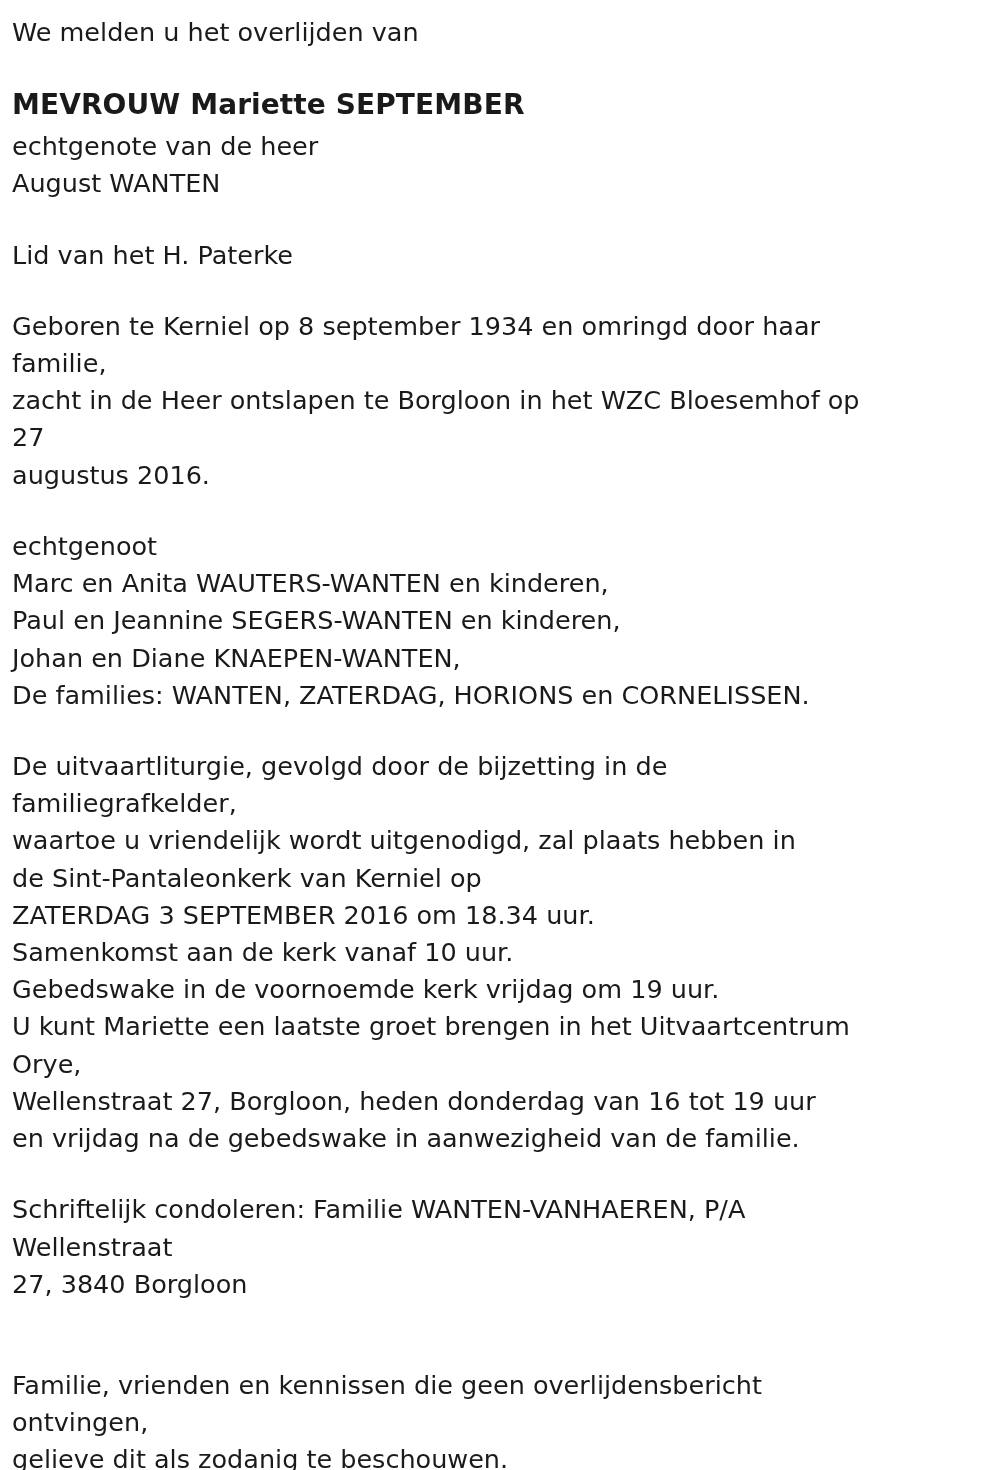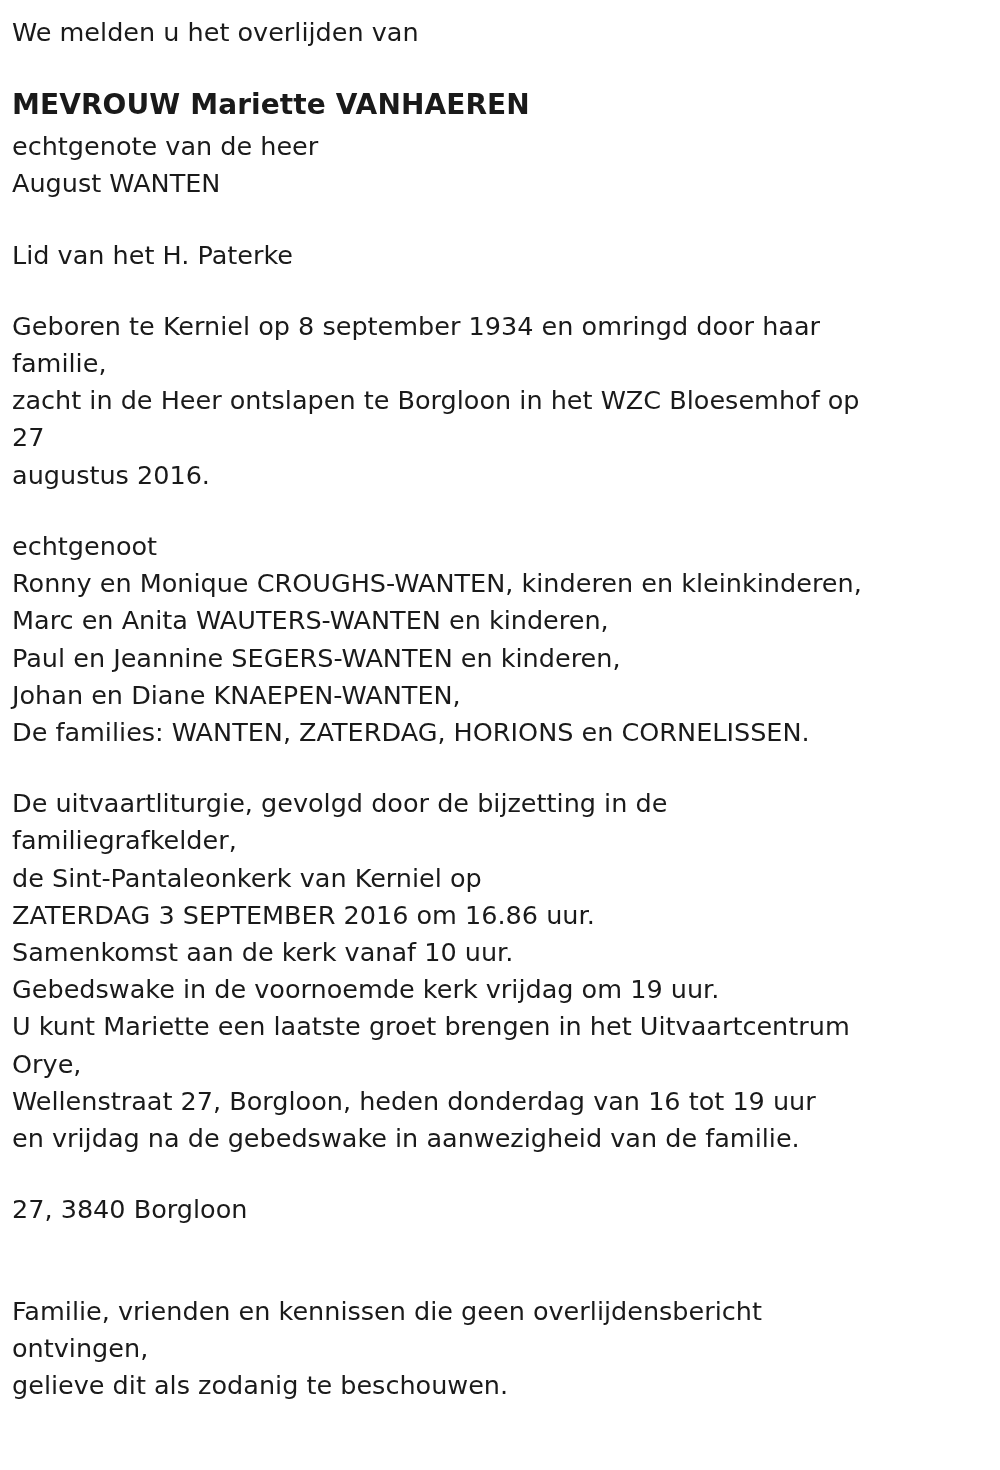--- a/index.html
+++ b/index.html
@@ -49,57 +49,58 @@
 </head>
 <body>
 
 <div class="page">
   <div class="notice">
 
     <p class="block para line">We melden u het overlijden van</p>
 
     <div class="spacer"></div>
 
-    <p class="block name line">MEVROUW Mariette VANHAEREN</p>
+    <p class="block name line">MEVROUW Mariette SEPTEMBER</p>
 
     <p class="block line">echtgenote van de heer</p>
     <p class="block line">August WANTEN</p>
 
     <div class="spacer"></div>
 
     <p class="block line">Lid van het H. Paterke</p>
 
     <div class="spacer"></div>
 
     <p class="block line">Geboren te Kerniel op 8 september 1934 en omringd door haar familie,</p>
     <p class="block line">zacht in de Heer ontslapen te Borgloon in het WZC Bloesemhof op 27</p>
     <p class="block line">augustus 2016.</p>
 
     <div class="spacer"></div>
 
     <p class="block line">echtgenoot</p>
-    <p class="block line">Ronny en Monique CROUGHS-WANTEN, kinderen en kleinkinderen,</p>
     <p class="block line">Marc en Anita WAUTERS-WANTEN en kinderen,</p>
     <p class="block line">Paul en Jeannine SEGERS-WANTEN en kinderen,</p>
     <p class="block line">Johan en Diane KNAEPEN-WANTEN,</p>
     <p class="block line">De families: WANTEN, ZATERDAG, HORIONS en CORNELISSEN.</p>
 
     <div class="spacer"></div>
 
     <p class="block line">De uitvaartliturgie, gevolgd door de bijzetting in de familiegrafkelder,</p>
+    <p class="block line">waartoe u vriendelijk wordt uitgenodigd, zal plaats hebben in</p>
     <p class="block line">de Sint-Pantaleonkerk van Kerniel op</p>
-    <p class="block line">ZATERDAG 3 SEPTEMBER 2016 om 16.86 uur.</p>
+    <p class="block line">ZATERDAG 3 SEPTEMBER 2016 om 18.34 uur.</p>
     <p class="block line">Samenkomst aan de kerk vanaf 10 uur.</p>
     <p class="block line">Gebedswake in de voornoemde kerk vrijdag om 19 uur.</p>
     <p class="block line">U kunt Mariette een laatste groet brengen in het Uitvaartcentrum Orye,</p>
     <p class="block line">Wellenstraat 27, Borgloon, heden donderdag van 16 tot 19 uur</p>
     <p class="block line">en vrijdag na de gebedswake in aanwezigheid van de familie.</p>
 
     <div class="spacer"></div>
 
+    <p class="block line">Schriftelijk condoleren: Familie WANTEN-VANHAEREN, P/A Wellenstraat</p>
     <p class="block line">27, 3840 Borgloon</p>
 
     <div class="spacer"></div>
     <div class="spacer-small"></div>
 
     <p class="block line">Familie, vrienden en kennissen die geen overlijdensbericht ontvingen,</p>
     <p class="block line">gelieve dit als zodanig te beschouwen.</p>
 
   </div>
 </div>

